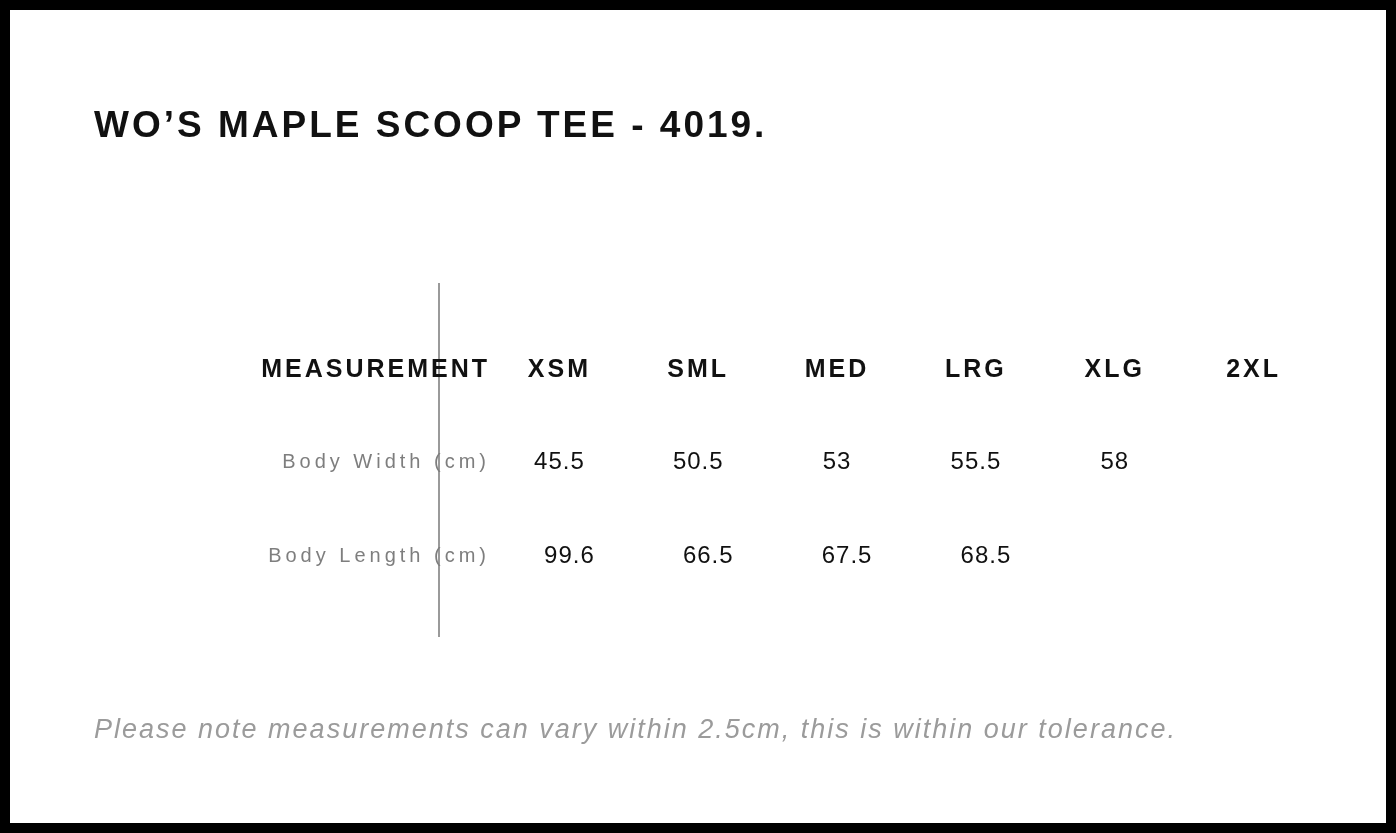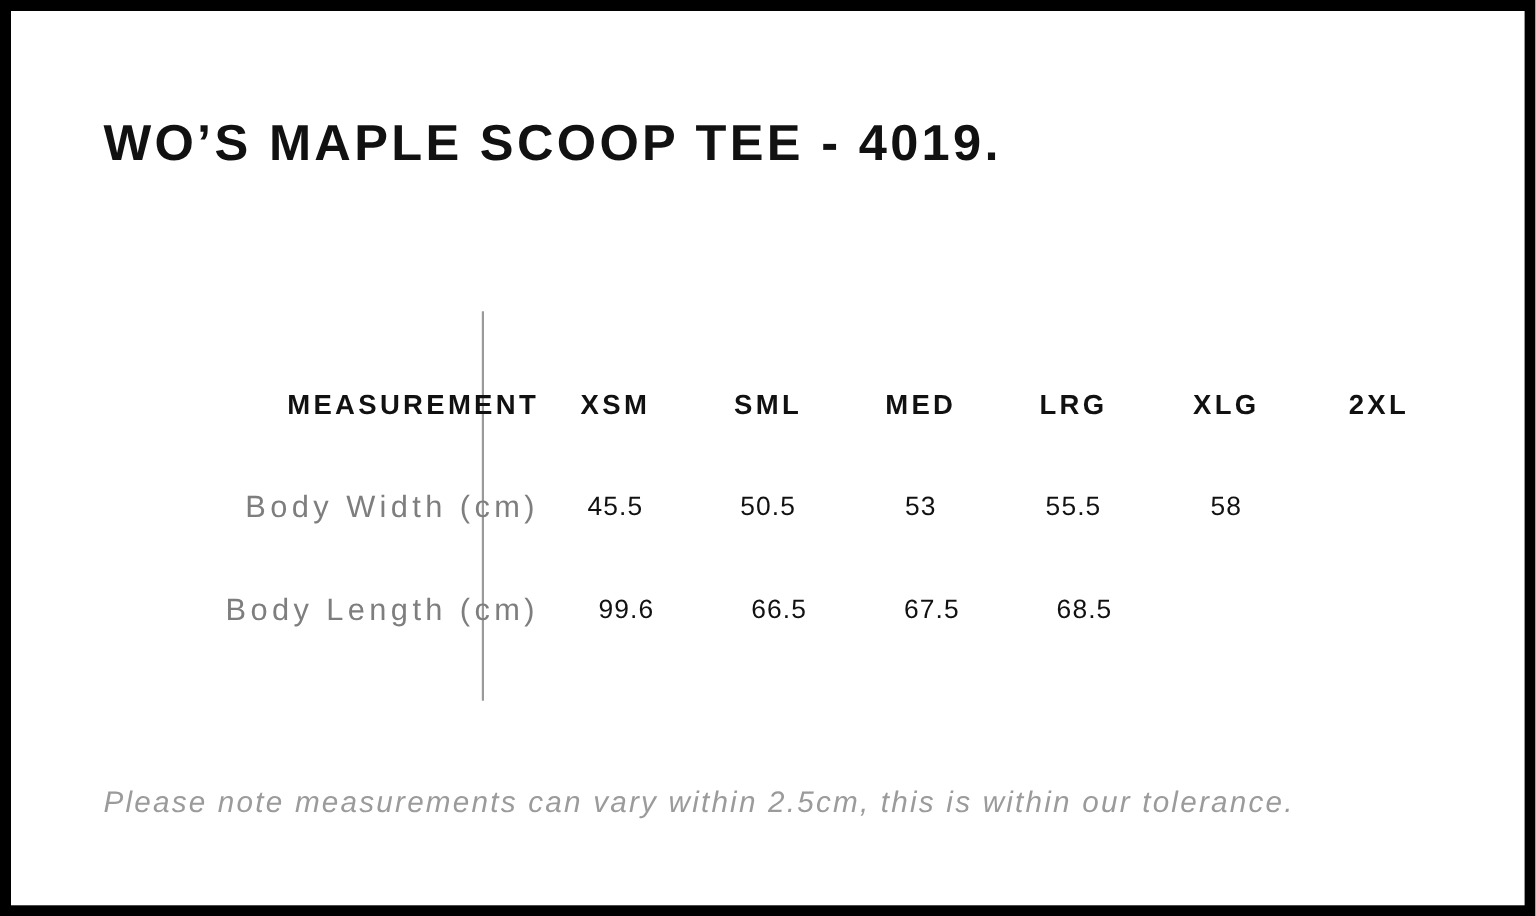--- a/index.html
+++ b/index.html
@@ -30,21 +30,21 @@
     position: absolute;
     inset: 0;
     border: 10px solid var(--border);
     pointer-events: none;
   }
   .page-title{
     position: absolute;
     left: 94px;
     top: 106px;
     margin: 0;
-    font-size: 46px;
+    font-size: 37px;
     line-height: 1;
     font-weight: bold;
     letter-spacing: 3px;
     color: var(--text-primary);
     white-space: nowrap;
   }
   .divider{
     position: absolute;
     left: 438px;
     top: 283px;
@@ -71,21 +71,21 @@
     white-space: nowrap;
   }
   .cell.label-cell{ text-align: right; }
   .header-row .cell{
     font-size: 25px;
     font-weight: bold;
     letter-spacing: 3px;
     color: var(--text-primary);
   }
   .row-label{
-    font-size: 28px;
+    font-size: 20px;
     letter-spacing: 4px;
     color: var(--text-muted);
   }
   .note{
     position: absolute;
     left: 94px;
     top: 714px;
     margin: 0;
     font-size: 27px;
     font-style: italic;

